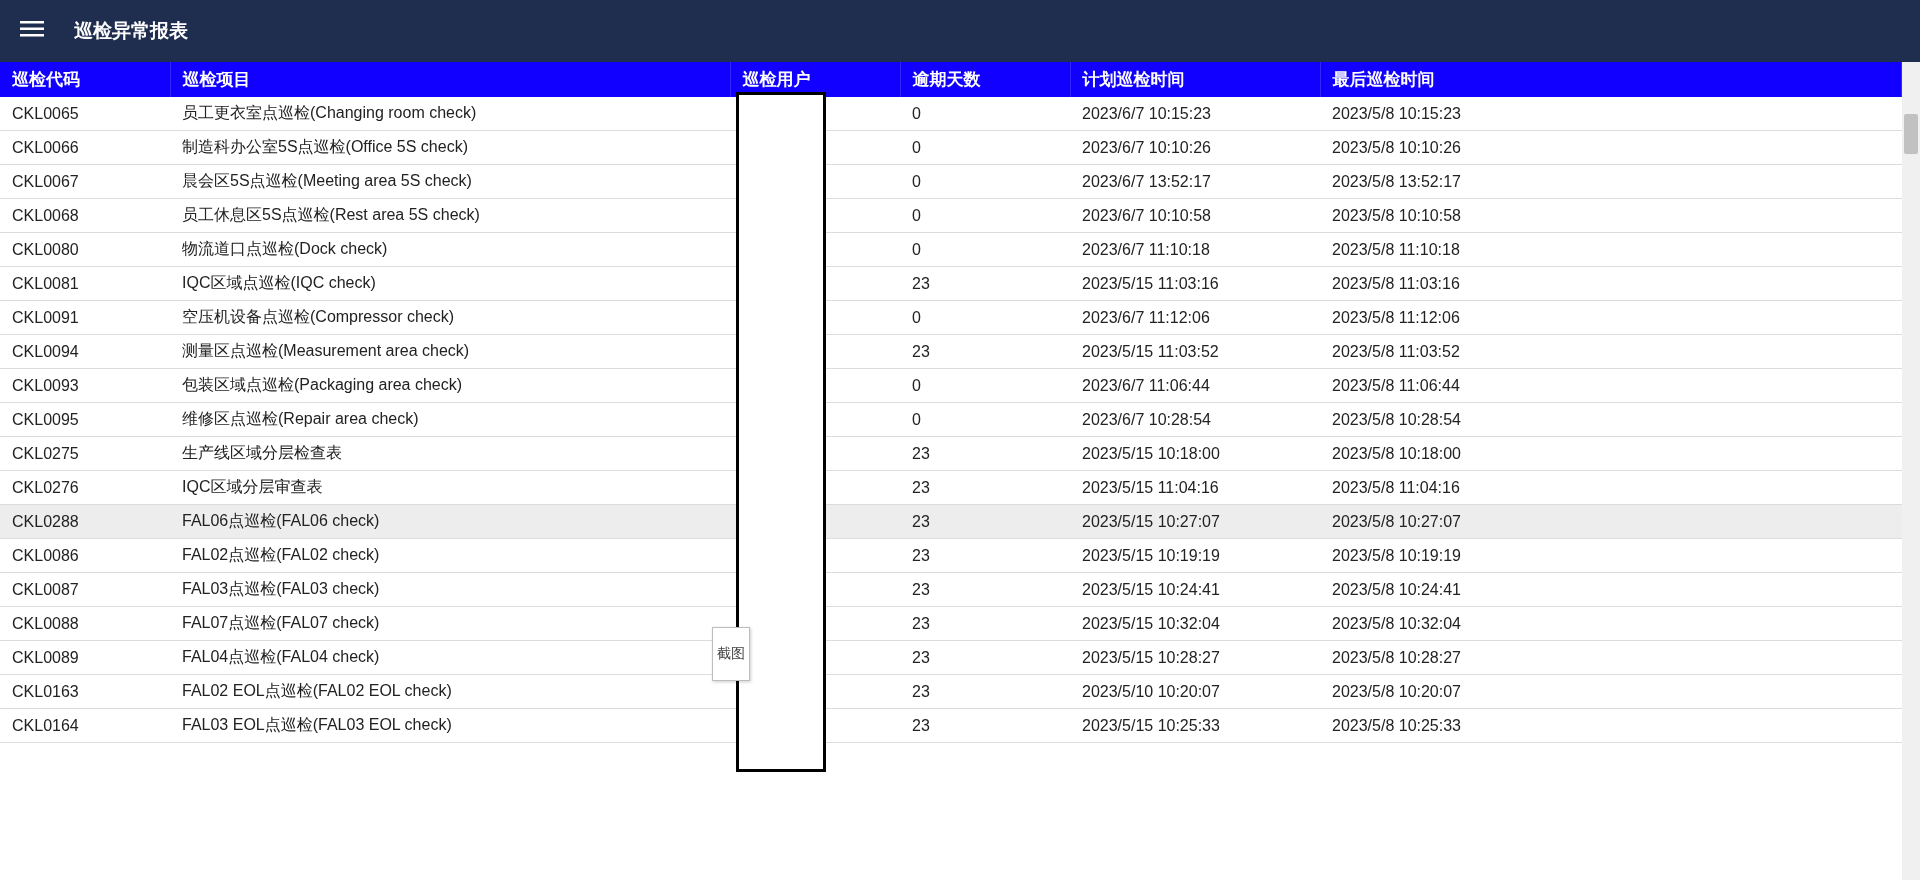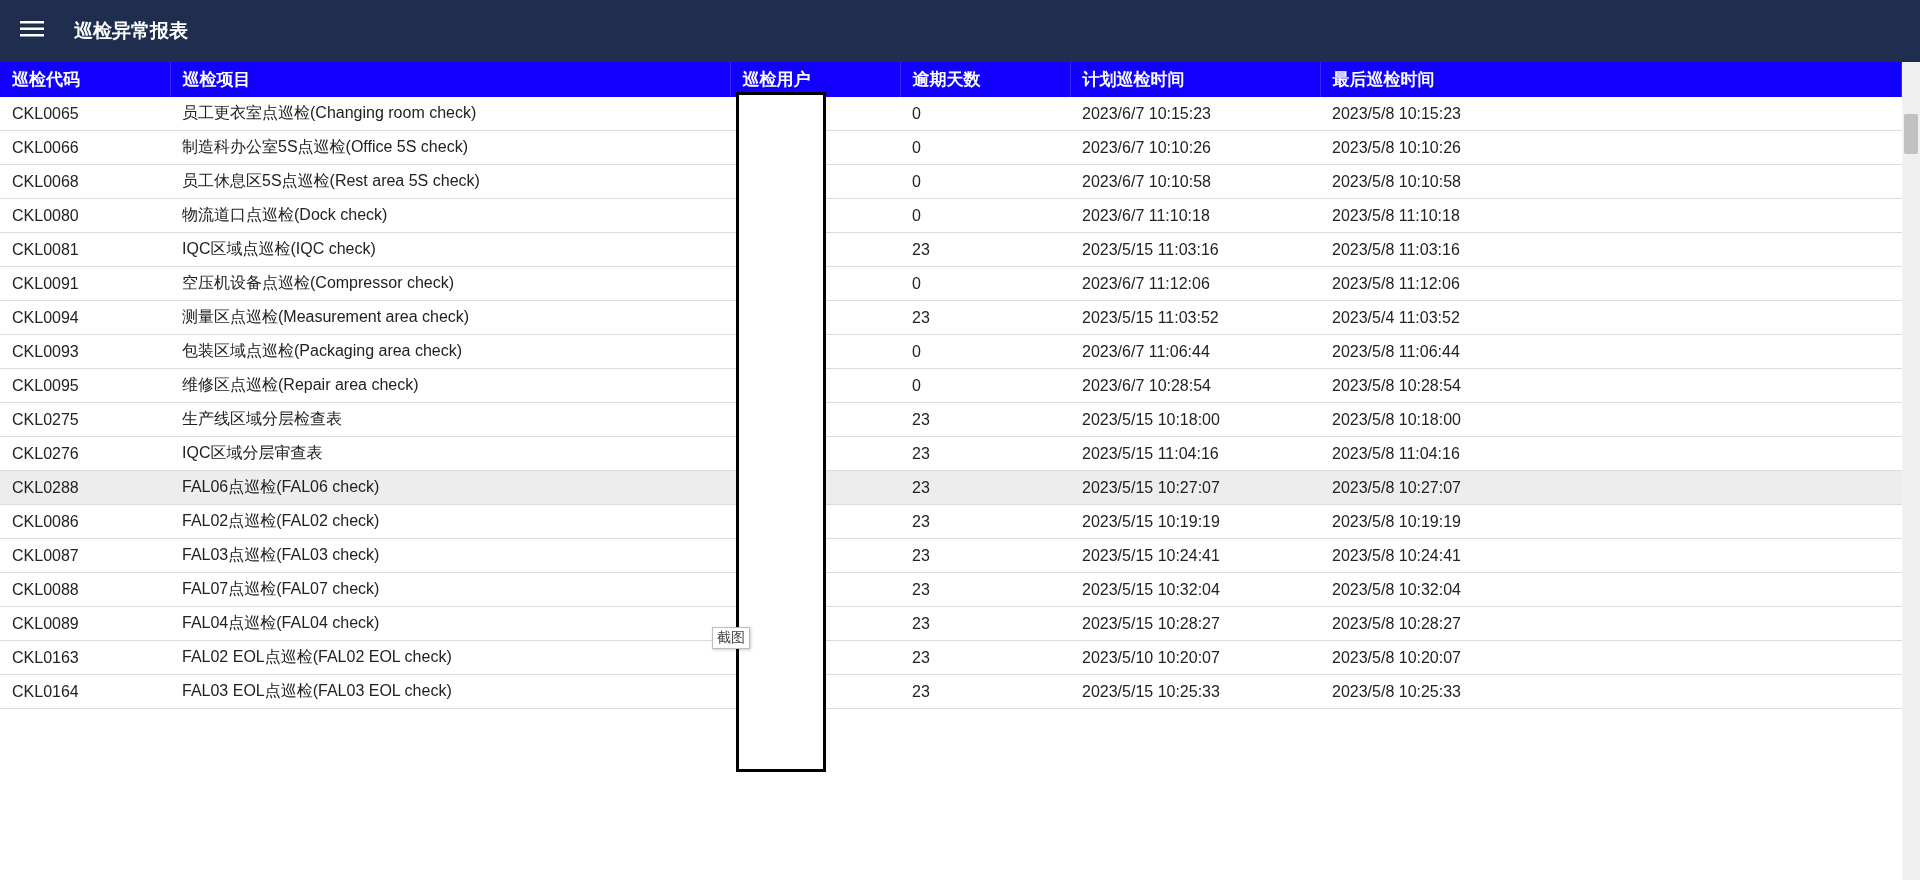--- a/index.html
+++ b/index.html
@@ -88,21 +88,21 @@
       border: 3px solid #000000;
       z-index: 5;
     }
     
     .floating-badge {
       position: absolute;
       top: 565px;
       left: 712px;
       background: #ffffff;
       border: 1px solid #bdbdbd;
-      padding: 1px 4px;
+      padding: 17px 4px;
       font-size: 14px;
       color: #444;
       z-index: 6;
       box-shadow: 1px 1px 3px rgba(0,0,0,0.2);
     }
     
     .scrollbar {
       position: absolute;
       top: 0;
       right: 0;
@@ -165,20 +165,28 @@
         </tr>
         <tr>
           <td>CKL0066</td>
           <td>制造科办公室5S点巡检(Office 5S check)</td>
           <td></td>
           <td>0</td>
           <td>2023/6/7 10:10:26</td>
           <td>2023/5/8 10:10:26</td>
         </tr>
         <tr>
+          <td>CKL0067</td>
+          <td>晨会区5S点巡检(Meeting area 5S check)</td>
+          <td></td>
+          <td>0</td>
+          <td>2023/6/7 13:52:17</td>
+          <td>2023/5/8 13:52:17</td>
+        </tr>
+        <tr>
           <td>CKL0068</td>
           <td>员工休息区5S点巡检(Rest area 5S check)</td>
           <td></td>
           <td>0</td>
           <td>2023/6/7 10:10:58</td>
           <td>2023/5/8 10:10:58</td>
         </tr>
         <tr>
           <td>CKL0080</td>
           <td>物流道口点巡检(Dock check)</td>
@@ -202,21 +210,21 @@
           <td>0</td>
           <td>2023/6/7 11:12:06</td>
           <td>2023/5/8 11:12:06</td>
         </tr>
         <tr>
           <td>CKL0094</td>
           <td>测量区点巡检(Measurement area check)</td>
           <td></td>
           <td>23</td>
           <td>2023/5/15 11:03:52</td>
-          <td>2023/5/4 11:03:52</td>
+          <td>2023/5/8 11:03:52</td>
         </tr>
         <tr>
           <td>CKL0093</td>
           <td>包装区域点巡检(Packaging area check)</td>
           <td></td>
           <td>0</td>
           <td>2023/6/7 11:06:44</td>
           <td>2023/5/8 11:06:44</td>
         </tr>
         <tr>

